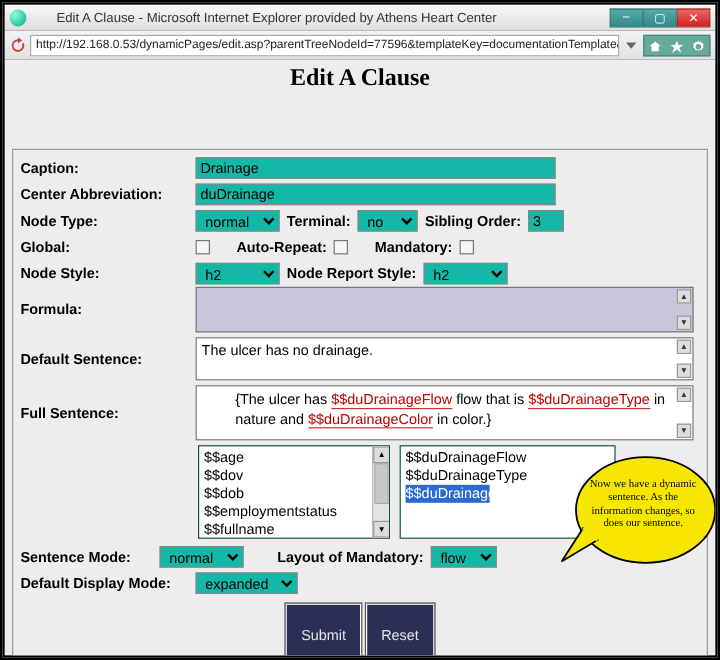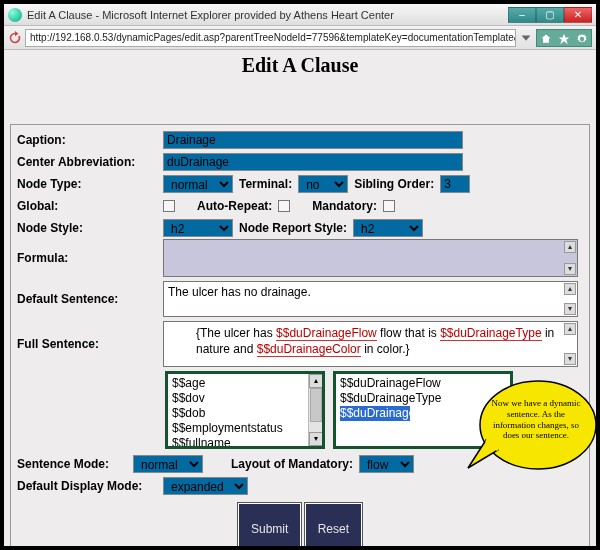--- a/index.html
+++ b/index.html
@@ -30,21 +30,21 @@
     font-size: 11px;
     color: #333;
   }
   .titlebar .icon-app {
     width: 14px; height: 14px;
     border-radius: 50%;
     background: radial-gradient(circle at 30% 30%, #8fd, #0a8);
     margin-right: 5px;
     flex-shrink: 0;
   }
-  .titlebar-text { flex: 1; white-space: nowrap; overflow: hidden; }
+  .titlebar-text { flex: 1; white-space: nowrap; overflow: hidden; margin-left: 20px; }
   .win-controls { display: flex; gap: 0; }
   .win-btn {
     width: 28px; height: 16px;
     display: flex; align-items: center; justify-content: center;
     font-size: 10px; color: #fff;
     border: 1px solid rgba(0,0,0,0.2);
   }
   .win-min { background: linear-gradient(#5aa,#388); }
   .win-max { background: linear-gradient(#5aa,#388); }
   .win-close { background: linear-gradient(#e66,#c22); }
@@ -109,21 +109,21 @@
     gap: 6px;
   }
   .lbl {
     font-weight: bold;
     font-size: 12px;
     width: 140px;
     flex-shrink: 0;
   }
   input.txt, select.sel {
     border: 1px solid #888;
-    background: #0369a1;
+    background: #14b8a6;
     font-size: 12px;
     padding: 1px 3px;
     height: 18px;
   }
   .txt-wide { width: 300px; }
   .sel { width: 70px; }
   .mini-lbl { font-weight: bold; font-size: 12px; }
   .chk {
     width: 12px; height: 12px;
     border: 1px solid #777;
@@ -157,21 +157,21 @@
   .full-box { height: 46px; line-height: 1.35; padding-left: 32px; }
   .full-box .t-black { color: #000; }
   .full-box .t-var { color: #b00; border-bottom: 1px solid #c33; }
   .lists {
     display: flex;
     gap: 8px;
     margin-top: 4px;
     position: relative;
   }
   .listbox {
-    border: 3px solid #14532d;
+    border: 1px solid #14532d;
     background: #fff;
     font-size: 12px;
     height: 78px;
     position: relative;
     overflow: hidden;
   }
   .listbox .items { padding: 2px 4px; }
   .listbox .item { line-height: 15px; white-space: nowrap; }
   .listbox .item.sel { background: #2a6bd1; color: #fff; }
   .listbox .scrollbar {

